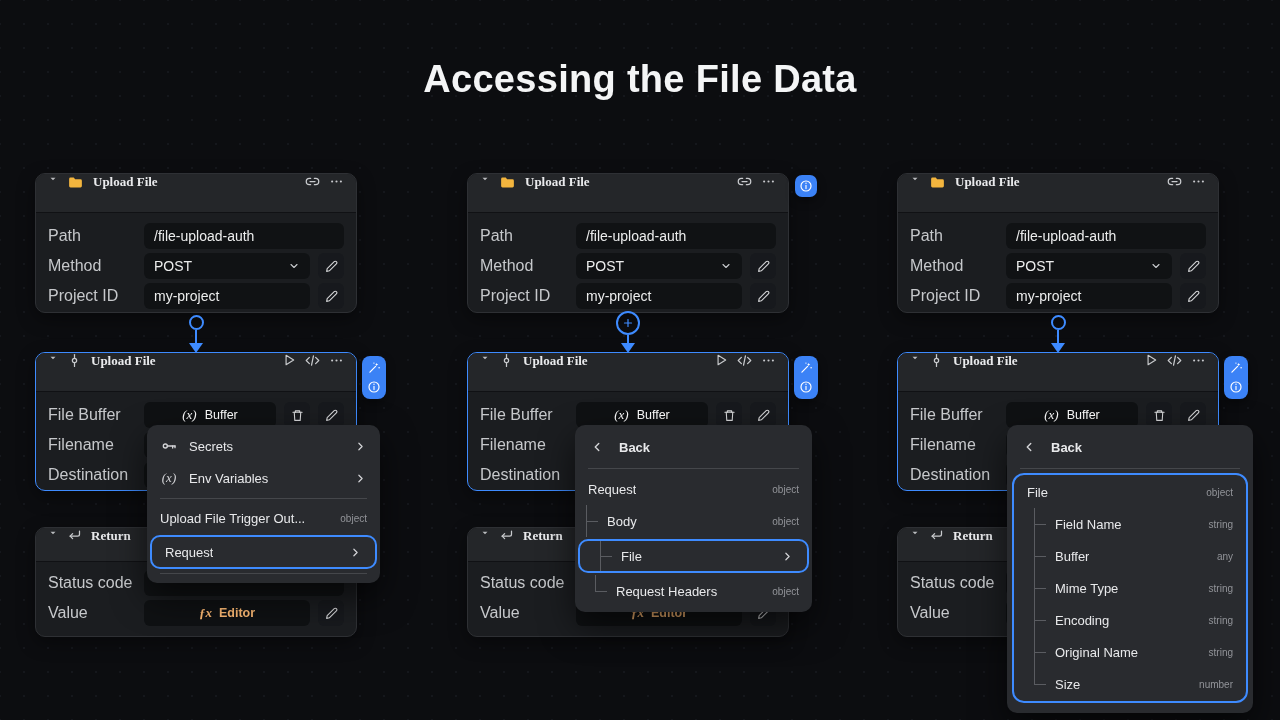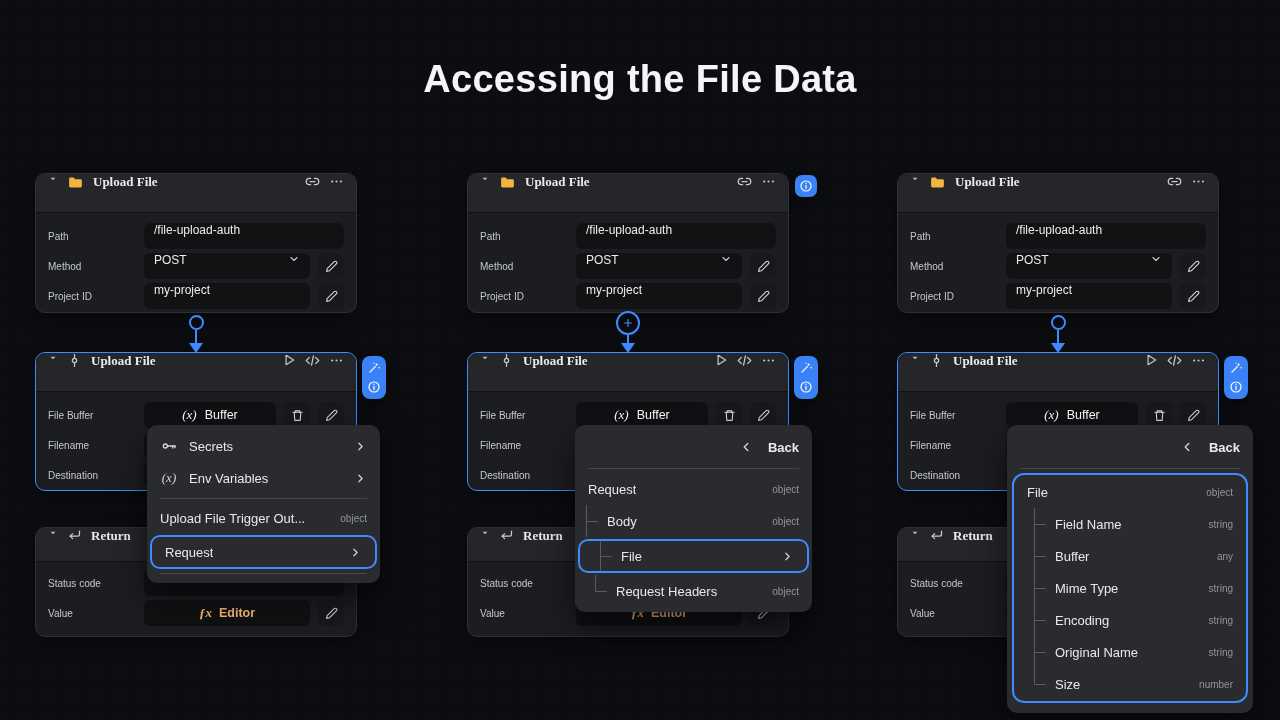--- a/index.html
+++ b/index.html
@@ -32,25 +32,25 @@
     height:38px;display:flex;align-items:flex-start;gap:9px;padding:0 12px;
     background:#242629;border-bottom:1px solid #101114;
     border-radius:9px 9px 0 0;color:#e9eaec;font-family:Liberation Serif, serif;
   }
   .htitle{font-size:13px;font-weight:600;color:#e9eaec;}
   .hspacer{flex:1;}
   .hic{display:flex;align-items:center;justify-content:center;color:#c9cbce;}
   .caret{color:#b9bbbe;}
   .card-body{padding:10px 12px;display:flex;flex-direction:column;gap:2px;}
   .frow{display:flex;align-items:center;height:26px;margin-bottom:2px;gap:8px;}
-  .flabel{width:88px;flex:none;color:#c6c8cb;font-size:10px;}
+  .flabel{width:88px;flex:none;color:#c6c8cb;font-size:16px;}
   .finput{
     flex:1;min-width:0;background:#101214;border-radius:6px;height:26px;
-    display:flex;align-items:flex-start;padding:0 10px;color:#eceded;
-    font-size:12px;box-sizing:border-box;
+    display:flex;align-items:center;padding:0 10px;color:#eceded;
+    font-size:14px;box-sizing:border-box;
   }
   .fselect{justify-content:space-between;}
   .iconbtn{
     width:26px;height:26px;flex:none;background:#17191d;border-radius:6px;
     display:flex;align-items:center;justify-content:center;color:#d6d7d9;
   }
   .chip{
     flex:1;background:#0f1113;height:26px;border-radius:6px;display:flex;
     align-items:center;justify-content:center;gap:8px;color:#fff;font-size:12.5px;
   }
@@ -84,21 +84,21 @@
   .mitem{display:flex;align-items:center;gap:11px;height:32px;padding:0 13px;color:#e8e9eb;font-size:13px;}
   .mlabel{white-space:nowrap;overflow:hidden;text-overflow:ellipsis;}
   .mtype{margin-left:auto;color:#929499;font-size:10px;flex:none;}
   .mchev{margin-left:auto;color:#d3d4d7;display:flex;flex:none;}
   .mic{display:flex;color:#d3d4d7;flex:none;width:18px;justify-content:center;}
   .mdivider{height:1px;background:#45474b;margin:4px 13px;}
   .hlrow{
     border:2.5px solid #3e8bff;border-radius:10px;margin:2px 3px;height:30px;
     box-sizing:content-box;
   }
-  .backrow{height:34px;font-weight:600;gap:13px;justify-content:flex-end;}
+  .backrow{height:34px;font-weight:600;gap:13px;}
   .treebox{
     border:2.5px solid #3e8bff;border-radius:12px;margin:3px 5px 5px;padding:1px 0;
   }
   .stub{position:relative;width:22px;height:32px;flex:none;}
   .stub::before{content:'';position:absolute;left:7px;top:0;bottom:0;border-left:1.5px solid #5a5c61;}
   .stub::after{content:'';position:absolute;left:7px;top:50%;width:12px;border-top:1.5px solid #5a5c61;}
   .stub.last::before{bottom:50%;}
 
   
   .pill{

